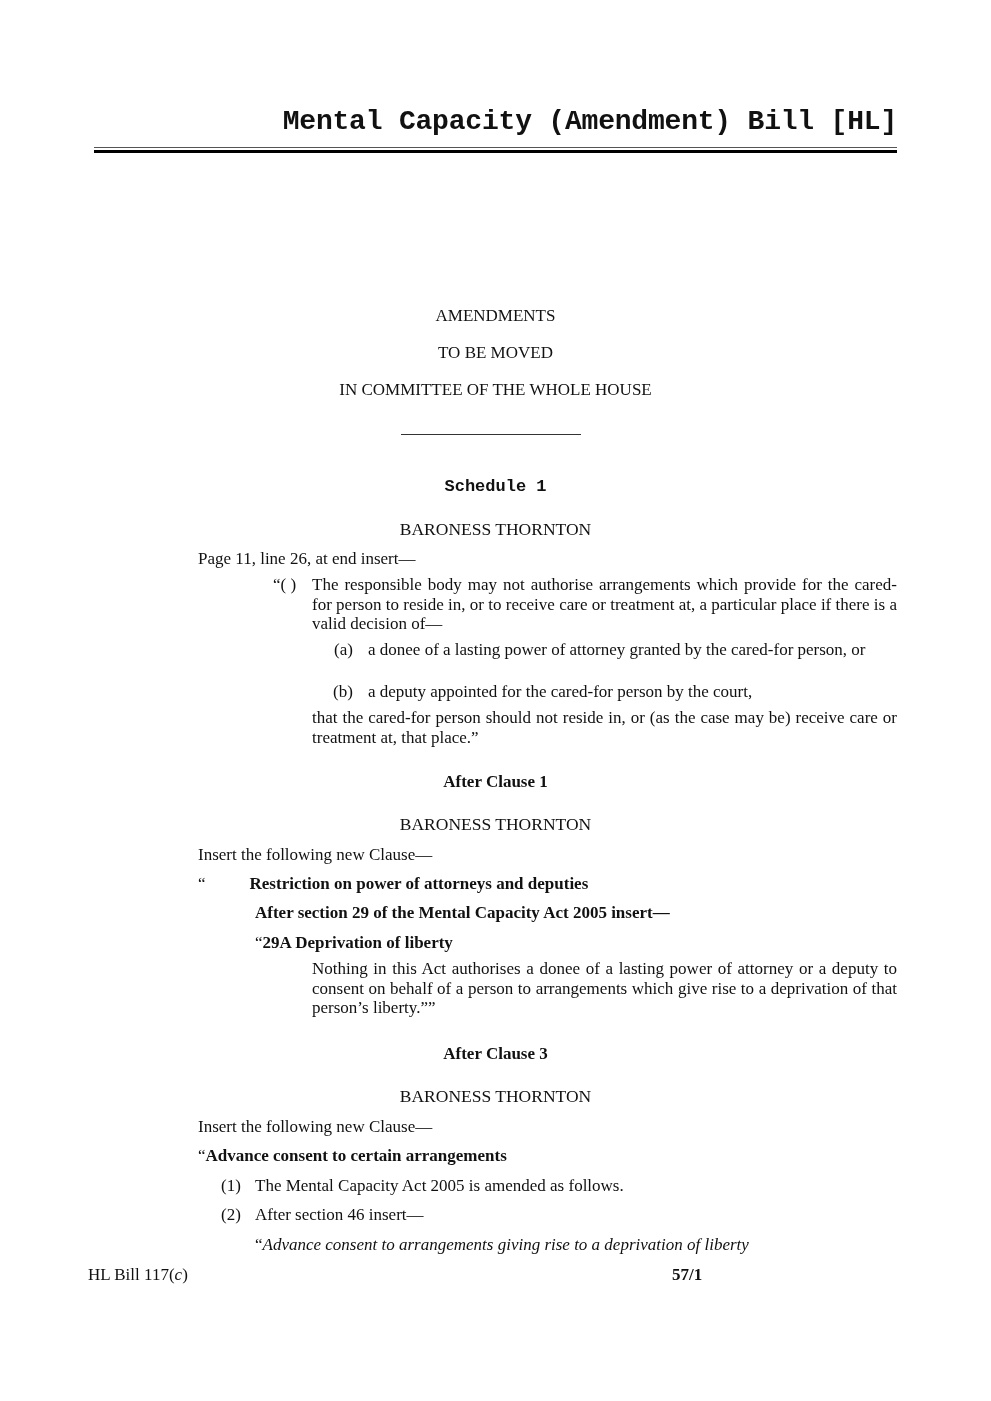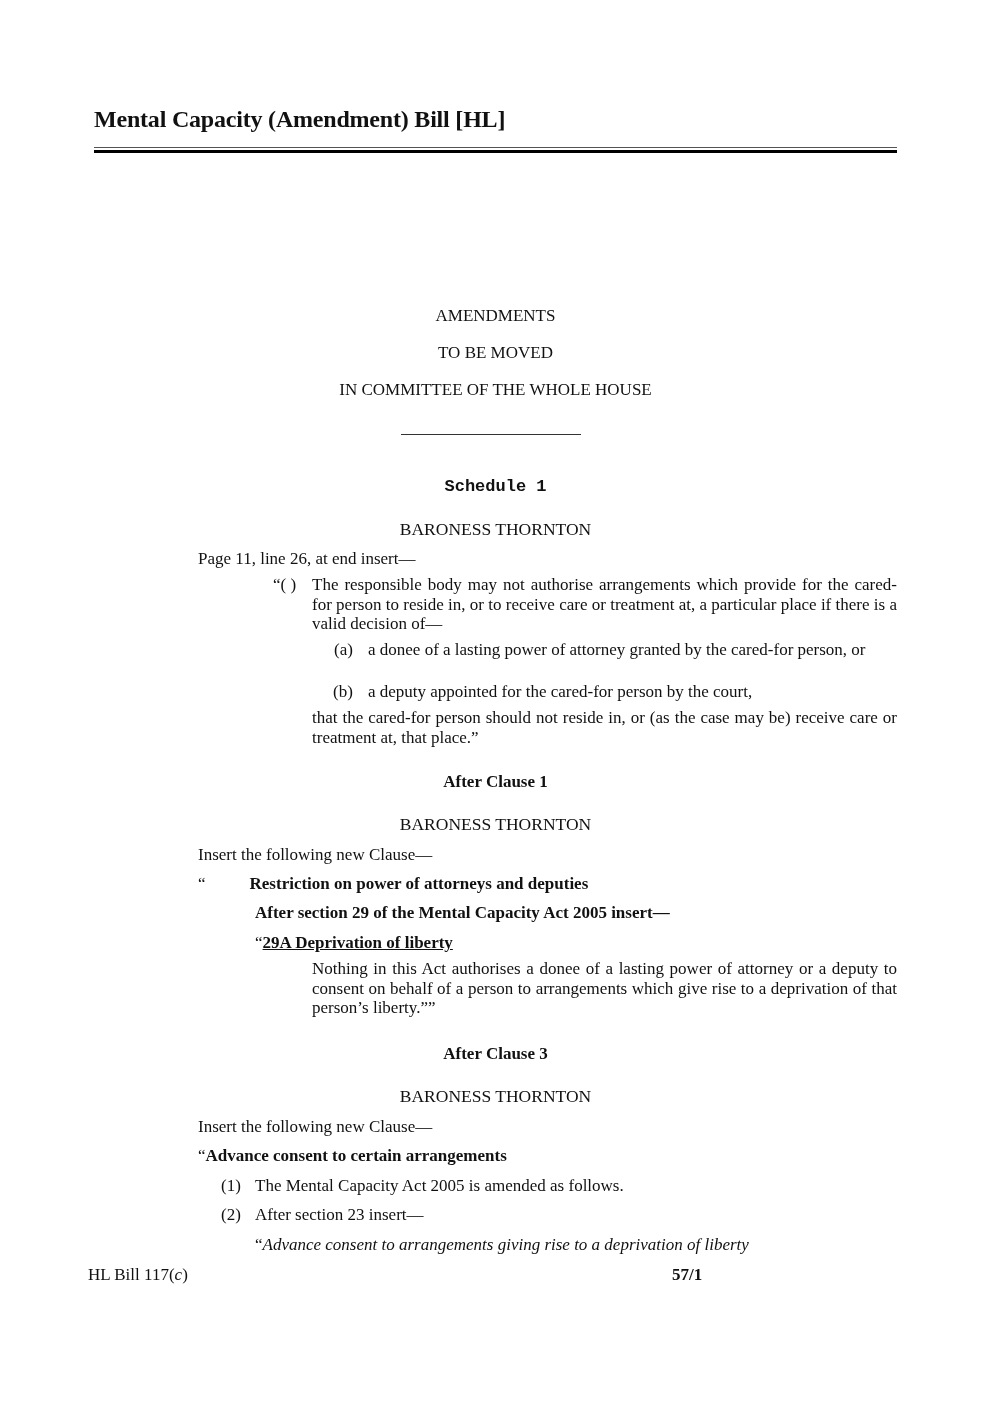--- a/index.html
+++ b/index.html
@@ -1,20 +1,20 @@
 <!DOCTYPE html>
 <html><head>
   <meta charset="utf-8">
   <style>
     html, body { margin: 0; padding: 0; background: #ffffff; }
     body { width: 991px; height: 1401px; position: relative; overflow: hidden;
            font-family: "Liberation Serif", "DejaVu Serif", serif; color: #111; }
     .abs { position: absolute; }
-    .title { left: 94px; width: 803px; top: 106px; text-align: left;
-             font-size: 24px; font-weight: bold; letter-spacing: -0.2px; }
+    .title { left: 94px; width: 803px; top: 106px; text-align: right;
+             font-size: 28px; font-weight: bold; letter-spacing: -0.2px; font-family: Liberation Mono, monospace; }
     .rule-thin { left: 94px; width: 803px; top: 147px; height: 1px; background: #555; }
     .rule-thick { left: 94px; width: 803px; top: 150px; height: 3px; background: #000; }
     .center { left: 94px; width: 803px; text-align: center; font-size: 17px; }
     .small-rule { left: 401px; width: 180px; top: 434px; height: 1px; background: #333; }
     .bold { font-weight: bold; font-size: 17px; }
     .txt { font-size: 17px; line-height: 19.5px; }
     .just { text-align: justify; text-align-last: left; }
     .ital { font-style: italic; }
   </style>
 </head>
@@ -45,34 +45,34 @@
 <div class="abs txt just" style="left:312px; top:708px; width:585px;">that the cared-for person should not reside in, or (as the case may be) receive care or treatment at, that place.”</div>
 
 <div class="abs center bold" style="top:772px;">After Clause 1</div>
 <div class="abs center" style="top:814px; font-size:17.5px;">BARONESS THORNTON</div>
 <div class="abs txt" style="left:198px; top:845px;">Insert the following new Clause—</div>
 <div class="abs txt" style="left:198px; top:874px;">
   <span>“</span><span style="font-weight:bold;margin-left:44px;">Restriction on power of attorneys and deputies</span>
 </div>
 <div class="abs txt" style="left:255px; top:903px;font-weight:bold;">After section 29 of the Mental Capacity Act 2005 insert—</div>
 <div class="abs txt" style="left:255px; top:933px;">
-  <span>“</span><span style="font-weight:bold;text-decoration:underline;">29A Deprivation of liberty</span>
+  <span>“</span><span style="font-weight:bold;">29A Deprivation of liberty</span>
 </div>
 <div class="abs txt just" style="left:312px; top:959px; width:585px;">Nothing in this Act authorises a donee of a lasting power of attorney or a deputy to consent on behalf of a person to arrangements which give rise to a deprivation of that person’s liberty.””</div>
 
 <div class="abs center bold" style="top:1044px;">After Clause 3</div>
 <div class="abs center" style="top:1086px; font-size:17.5px;">BARONESS THORNTON</div>
 <div class="abs txt" style="left:198px; top:1117px;">Insert the following new Clause—</div>
 <div class="abs txt" style="left:198px; top:1146px;">
   <span>“</span><span style="font-weight:bold;">Advance consent to certain arrangements</span>
 </div>
 <div class="abs txt" style="left:221px; top:1176px;">(1)</div>
 <div class="abs txt" style="left:255px; top:1176px;">The Mental Capacity Act 2005 is amended as follows.</div>
 <div class="abs txt" style="left:221px; top:1205px;">(2)</div>
-<div class="abs txt" style="left:255px; top:1205px;">After section 23 insert—</div>
+<div class="abs txt" style="left:255px; top:1205px;">After section 46 insert—</div>
 <div class="abs txt" style="left:255px; top:1235px;">
   <span>“</span><span class="ital">Advance consent to arrangements giving rise to a deprivation of liberty</span>
 </div>
 
 <div class="abs txt" style="left:88px; top:1265px;">
   <span>HL Bill 117(</span><span class="ital">c</span><span>)</span>
 </div>
 <div class="abs txt" style="left:672px; width:186px; text-align:left; top:1265px;font-weight:bold;">57/1</div>
 
 </body></html>

